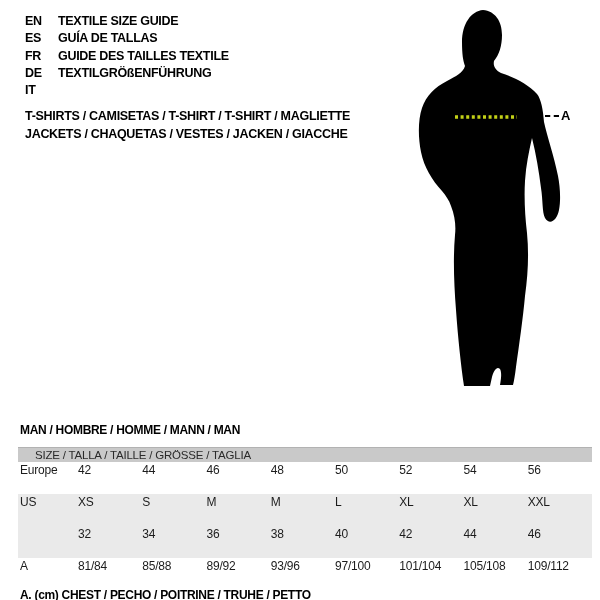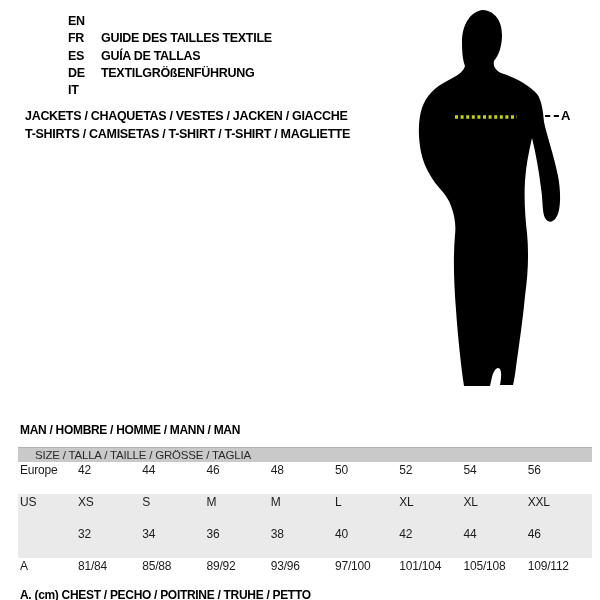--- a/index.html
+++ b/index.html
@@ -6,21 +6,21 @@
   .page{
     position:relative;
     width:600px;height:600px;
     background:#ffffff;
     font-family:"Liberation Sans","DejaVu Sans",sans-serif;
     color:#000;
     overflow:hidden;
   }
   
   .lang-list{position:absolute;left:25px;top:13px;}
-  .lang-row{display:flex;font-weight:bold;font-size:12.5px;line-height:17.3px;letter-spacing:-0.3px;margin-left:43px;}
+  .lang-row{display:flex;font-weight:bold;font-size:12.5px;line-height:17.3px;letter-spacing:-0.3px;}
   .lang-code{width:33px;}
   
   .categories{position:absolute;left:25px;top:108px;font-weight:bold;font-size:12.5px;line-height:17.5px;letter-spacing:-0.3px;}
   
   .figure-svg{position:absolute;left:413px;top:4px;width:152px;height:388px;}
   .measure-pointer{position:absolute;left:545px;top:115px;width:14px;height:0;border-top:2px dashed #000;}
   .measure-label{position:absolute;left:561px;top:108px;font-weight:bold;font-size:13px;letter-spacing:-0.3px;}
   
   .section-title{position:absolute;left:20px;top:423px;font-weight:bold;font-size:12px;letter-spacing:-0.3px;}
   
@@ -34,41 +34,42 @@
   .footnote{position:absolute;left:20px;top:547px;font-weight:bold;font-size:12px;letter-spacing:-0.3px;margin-top:41px;}
 </style>
 </head>
 <body>
 
 <div class="page">
 
   <div class="lang-list">
     <div class="lang-row">
       <span class="lang-code">EN</span>
+      <span class="lang-label">TEXTILE SIZE GUIDE</span>
+    </div>
+    <div class="lang-row">
+      <span class="lang-code">ES</span>
+      <span class="lang-label">GUÍA DE TALLAS</span>
     </div>
     <div class="lang-row">
       <span class="lang-code">FR</span>
       <span class="lang-label">GUIDE DES TAILLES TEXTILE</span>
-    </div>
-    <div class="lang-row">
-      <span class="lang-code">ES</span>
-      <span class="lang-label">GUÍA DE TALLAS</span>
     </div>
     <div class="lang-row">
       <span class="lang-code">DE</span>
       <span class="lang-label">TEXTILGRÖßENFÜHRUNG</span>
     </div>
     <div class="lang-row">
       <span class="lang-code">IT</span>
     </div>
   </div>
 
   <div class="categories">
+    <div>T-SHIRTS / CAMISETAS / T-SHIRT / T-SHIRT / MAGLIETTE</div>
     <div>JACKETS / CHAQUETAS / VESTES / JACKEN / GIACCHE</div>
-    <div>T-SHIRTS / CAMISETAS / T-SHIRT / T-SHIRT / MAGLIETTE</div>
   </div>
 
   <svg class="figure-svg" viewBox="0 0 152 388" xmlns="http://www.w3.org/2000/svg">
     <path d="M 70,6
              C 82,7 89,17 89,31
              C 89,42 86,51 81,57
              C 80,62 82,66 88,69
              C 101,73 115,80 124,90
              C 128,95 130,105 131,118
              C 134,132 141,152 145,172

